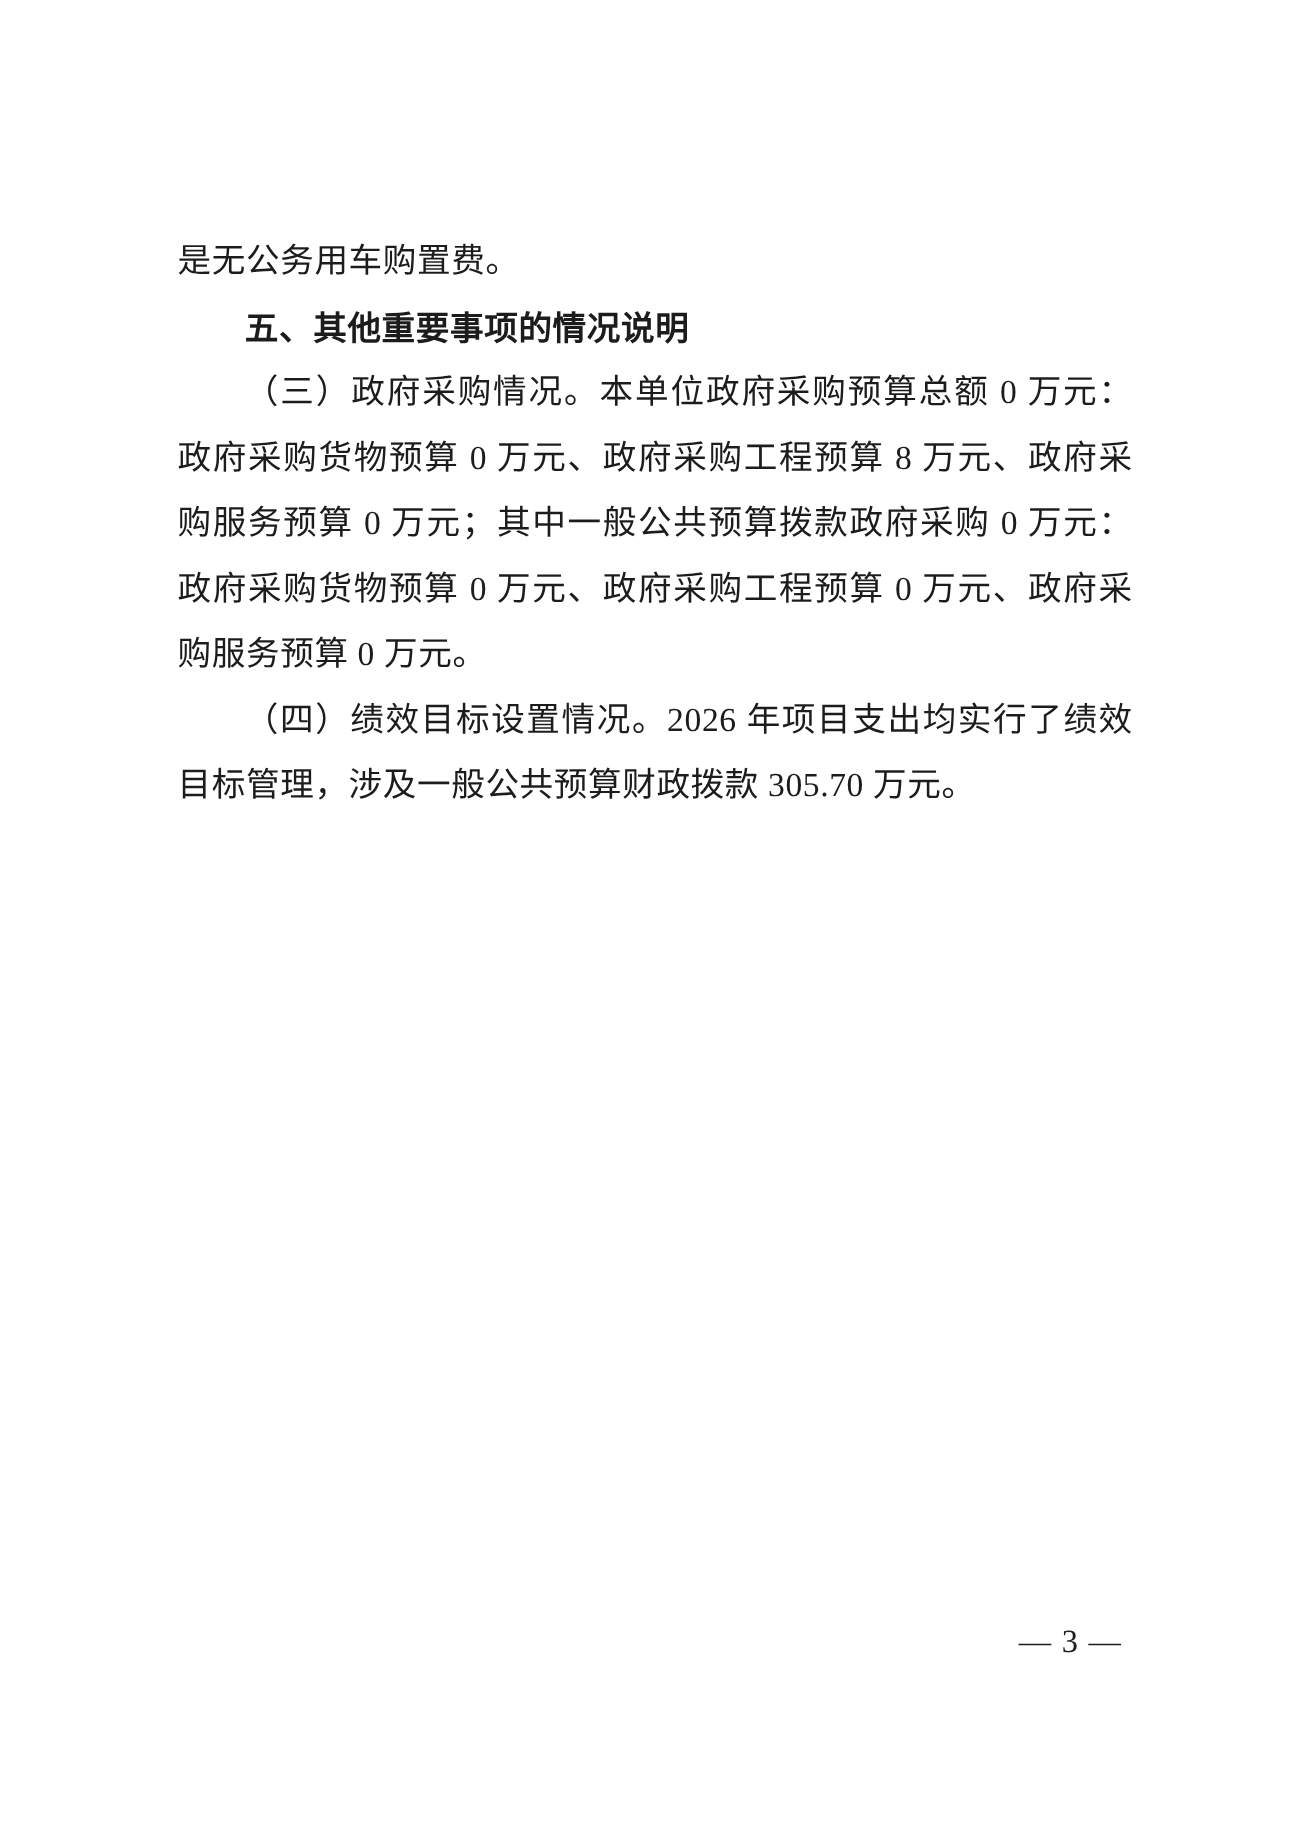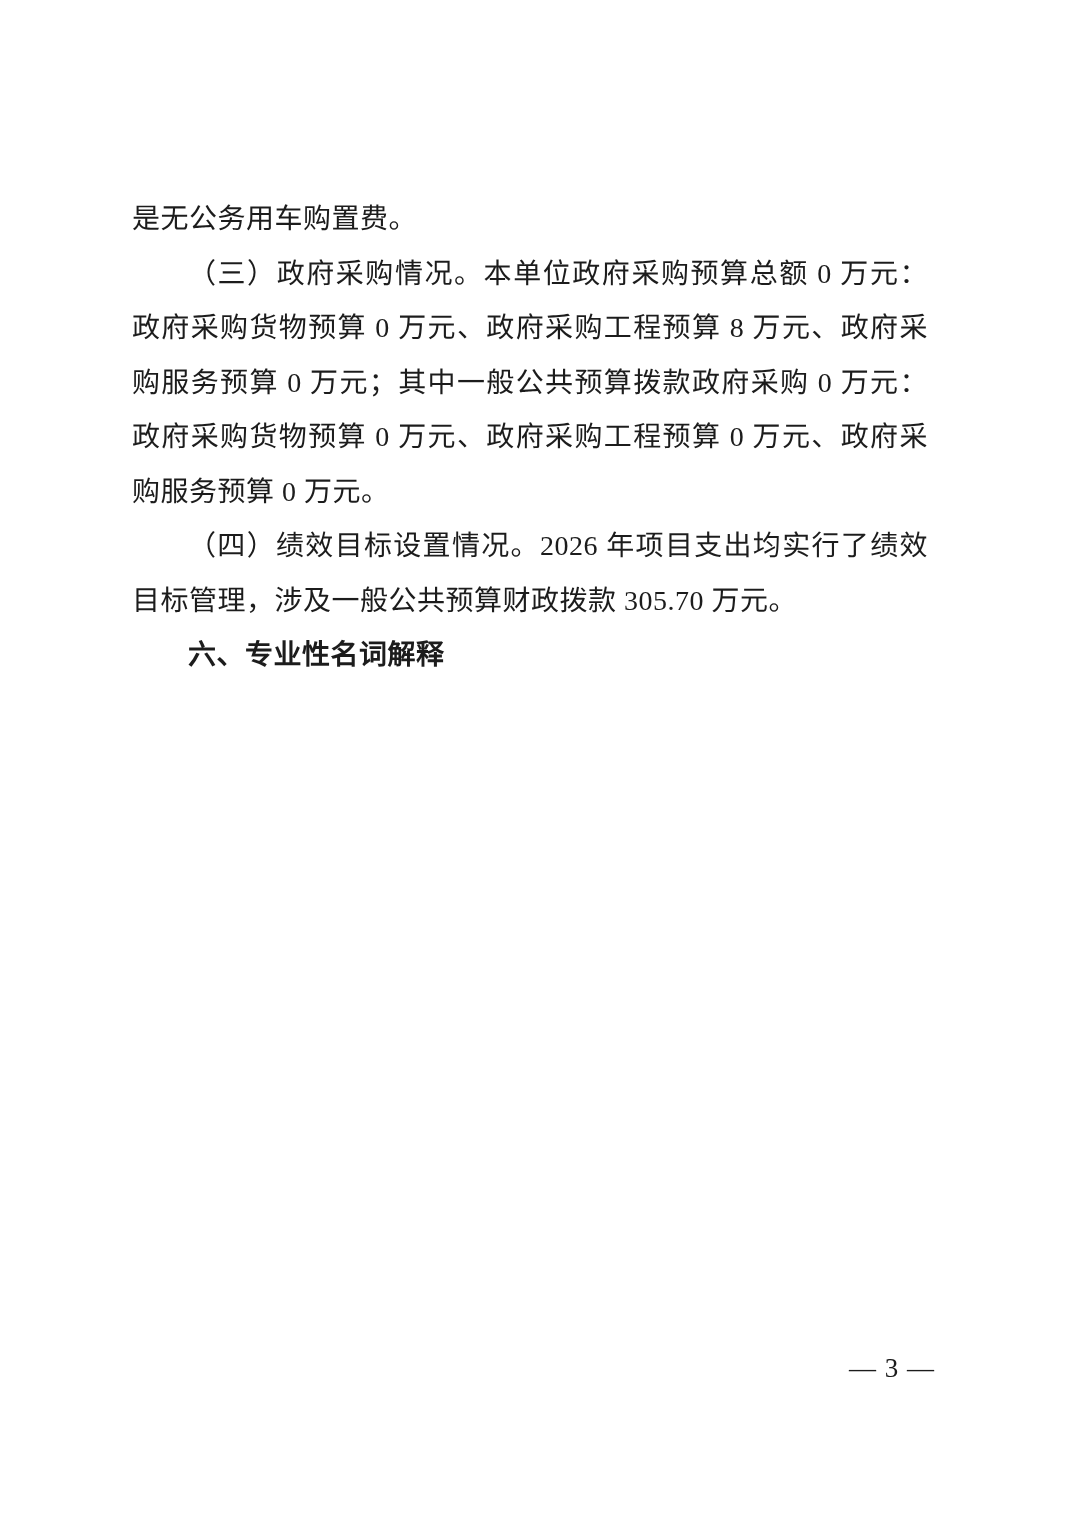--- a/index.html
+++ b/index.html
@@ -11,21 +11,21 @@
     position: relative;
     width: 1074px;
     height: 1520px;
     background: #ffffff;
     overflow: hidden;
     font-family: "Liberation Serif", "DejaVu Serif", serif;
     color: #1c1c1c;
   }
   .content {
     position: absolute;
-    left: 132px;
+    left: 148px;
     top: 192px;
     width: 796px;
   }
   .content p,
   .content h2 {
     margin: 0;
     padding: 0;
     font-size: 28px;
     line-height: 54.5px;
     letter-spacing: 0.5px;
@@ -57,21 +57,21 @@
     font-family: "Liberation Serif", "DejaVu Serif", serif;
     color: #1c1c1c;
   }
 </style>
 </head>
 <body>
 
 <div class="page">
   <div class="content">
     <p class="body-par continuation">是无公务用车购置费。</p>
+    <h2 class="heading-par">五、其他重要事项的情况说明</h2>
     <p class="body-par">（三）政府采购情况。本单位政府采购预算总额 0 万元：政府采购货物预算 0 万元、政府采购工程预算 8 万元、政府采购服务预算 0 万元；其中一般公共预算拨款政府采购 0 万元：政府采购货物预算 0 万元、政府采购工程预算 0 万元、政府采购服务预算 0 万元。</p>
     <p class="body-par">（四）绩效目标设置情况。2026 年项目支出均实行了绩效目标管理，涉及一般公共预算财政拨款 305.70 万元。</p>
-    <h2 class="heading-par">六、专业性名词解释</h2>
   </div>
 
   <div class="page-footer">
     <span>— 3 —</span>
   </div>
 </div>
 
 </body></html>

